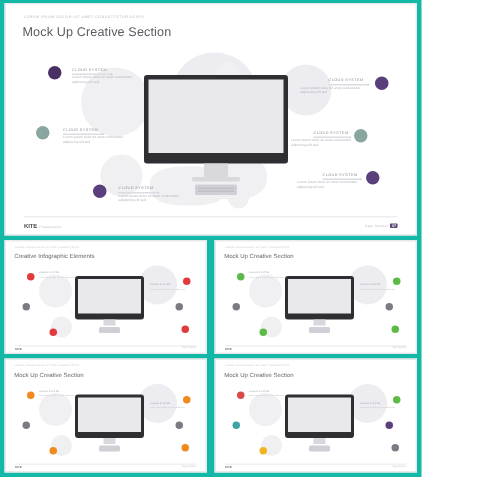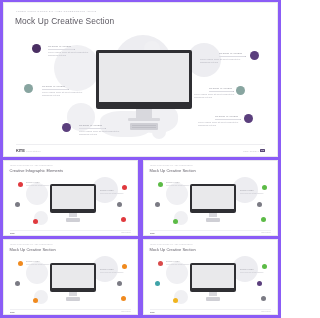--- a/index.html
+++ b/index.html
@@ -2,21 +2,21 @@
 <html><head>
 <meta charset="utf-8">
 <style>
   html,body{margin:0;padding:0;}
   body{
     width:281px;height:318px;overflow:hidden;
     background:#ffffff;
     font-family:"Liberation Sans", sans-serif;
     -webkit-font-smoothing:antialiased;
   }
-  .page{position:relative;width:281px;height:318px;background:#8b5cf6;}
+  .page{position:relative;width:281px;height:318px;background:#14b8a6;}
 
   
   .hero{
     position:absolute;left:3px;top:2px;width:275px;height:155px;
     background:#ffffff;border:1px solid #e9e9ed;box-sizing:border-box;
     overflow:hidden;
   }
   .hero-eyebrow{
     position:absolute;left:12px;top:7px;
     font-size:2.4px;letter-spacing:.35px;color:#b9b9c2;

